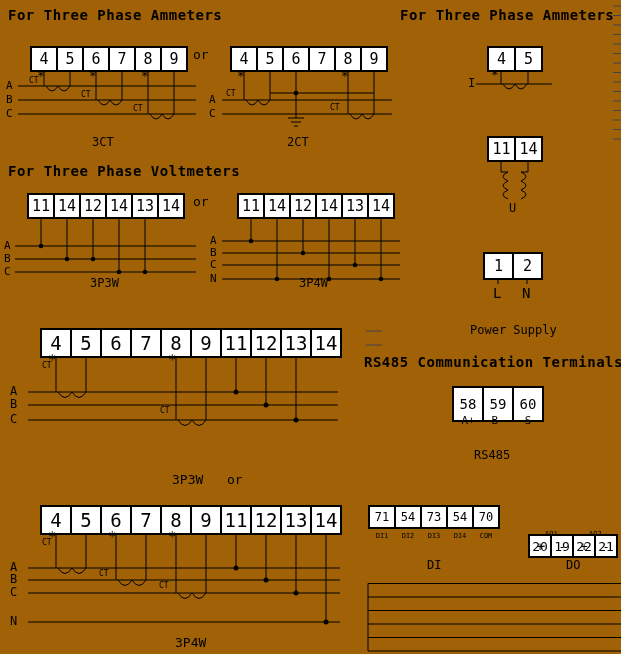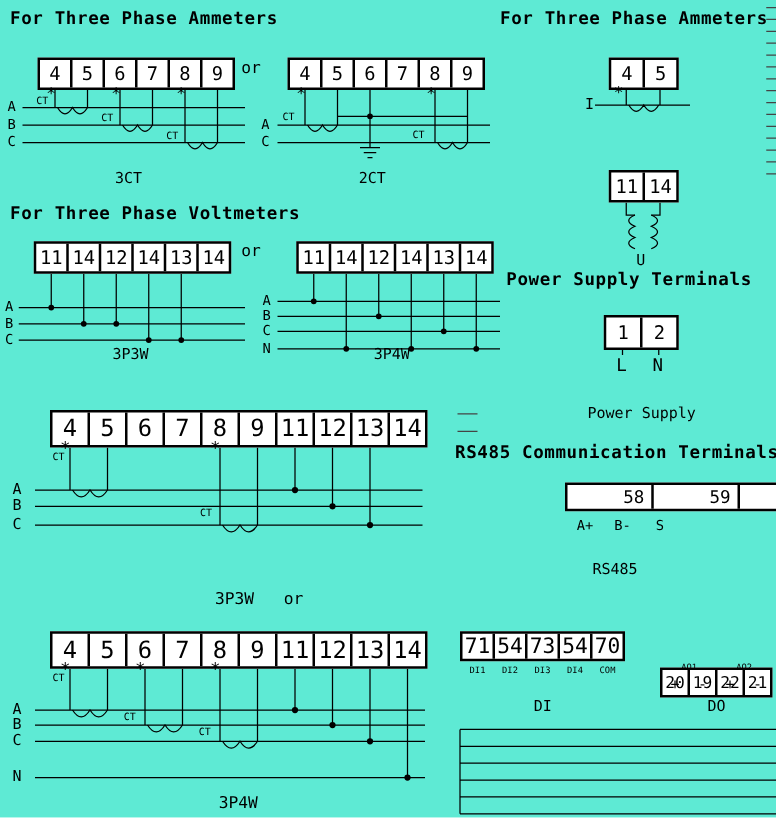--- a/index.html
+++ b/index.html
@@ -1,16 +1,16 @@
 <!DOCTYPE html>
 <html><head>
 <meta charset="utf-8">
 <style>
   html,body{margin:0;padding:0;background:#fff;}
-  .page{position:relative;width:621px;height:654px;background:#5eead4;overflow:hidden;
+  .page{position:relative;width:621px;height:654px;background:#a16207;overflow:hidden;
         font-family:"DejaVu Sans Mono","Liberation Mono",monospace;color:#000;}
   svg.wires{position:absolute;left:0;top:0;}
   svg.wires path{stroke:#000;fill:none;stroke-width:1;}
   svg.wires path.thin{stroke:#444;}
   svg.wires circle{fill:#000;stroke:none;}
   .lbl{position:absolute;line-height:1;white-space:nowrap;}
   .h{font-size:14px;font-weight:bold;letter-spacing:.5px;}
   .h-big{font-size:17px;font-weight:bold;letter-spacing:.5px;}
   .t13{font-size:13px;}
   .t14n{font-size:14px;}
@@ -19,22 +19,22 @@
   .t8{font-size:8px;}
   .t7{font-size:7px;align-items:flex-end;}
   .strip{position:absolute;display:flex;border:2px solid #000;background:#fff;}
   .strip .cell{box-sizing:content-box;display:flex;align-items:center;justify-content:center;
                border-right:2px solid #000;}
   .strip .cell:last-child{border-right:none;}
   .s-std .cell{width:24px;height:22px;font-size:15px;}
   .s-mf  .cell{width:28px;height:26px;font-size:19px;}
   .s-2   .cell{width:25px;height:22px;font-size:15px;}
   .s-ps  .cell{width:27px;height:24px;font-size:15px;}
-  .s-rs  .cell{width:28px;height:19px;font-size:14px;padding-left:39px;}
-  .s-di  .cell{width:24px;height:20px;font-size:17px;}
+  .s-rs  .cell{width:28px;height:32px;font-size:14px;}
+  .s-di  .cell{width:24px;height:20px;font-size:12px;}
   .s-do  .cell{width:20px;height:20px;font-size:13px;}
   .pins{position:absolute;display:flex;}
   .pins .pin{flex:1;text-align:center;line-height:1;}
 </style>
 </head>
 <body>
 
 <div class="page">
 
   <svg class="wires" width="621" height="654" viewBox="0 0 621 654">
@@ -250,21 +250,20 @@
   <div class="lbl t13" style="left:491px;top:68px">*</div>
   <div class="lbl t12" style="left:468px;top:77px">I</div>
 
   <div class="strip s-2" style="left:487px;top:136px">
 
   <div class="cell">11</div>
       <div class="cell">14</div>
     </div>
   <div class="lbl t12" style="left:509px;top:202px">U</div>
 
-  <div class="lbl h" style="left:405px;top:217px">Power Supply Terminals</div>
   <div class="strip s-ps" style="left:483px;top:252px">
 
   <div class="cell">1</div>
       <div class="cell">2</div>
     </div>
   <div class="lbl t14n" style="left:493px;top:286px">L</div>
   <div class="lbl t14n" style="left:522px;top:286px">N</div>
   <div class="lbl t12" style="left:470px;top:324px">Power Supply</div>
 
   <div class="lbl h" style="left:364px;top:355px">RS485 Communication Terminals</div>

